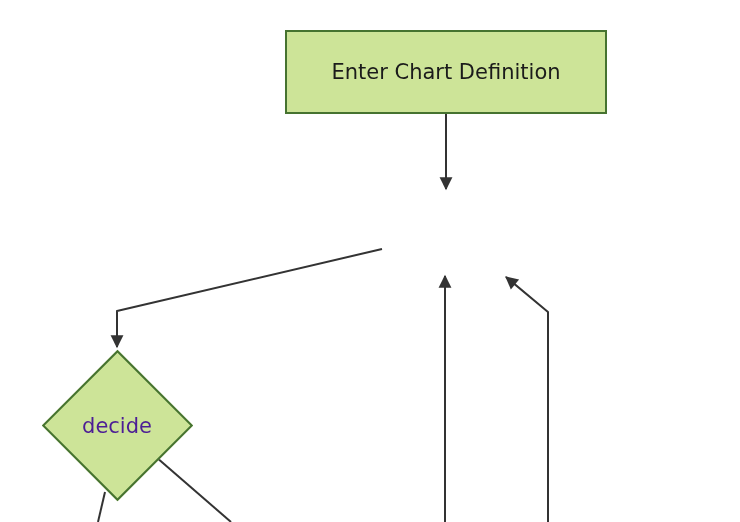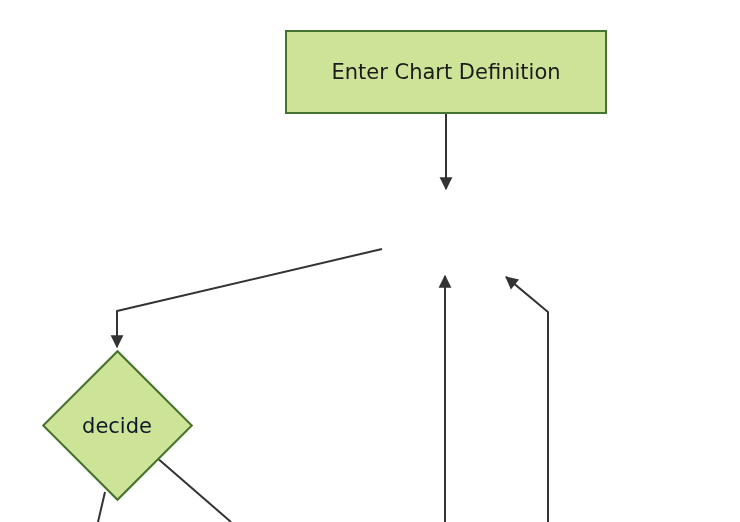--- a/index.html
+++ b/index.html
@@ -37,21 +37,21 @@
     border: 2px solid #467330;
     transform: rotate(45deg);
   }
   .diamond-label {
     position: absolute;
     left: 42px; top: 411px;
     width: 150px; height: 29px;
     display: flex;
     align-items: center;
     justify-content: center;
-    color: #0f172a;
+    color: #4c1d95;
     font-size: 21px;
   }
 </style>
 </head>
 <body>
 
 <div class="canvas">
 
   <svg class="edges" width="740" height="522" viewBox="0 0 740 522">
     <defs>

